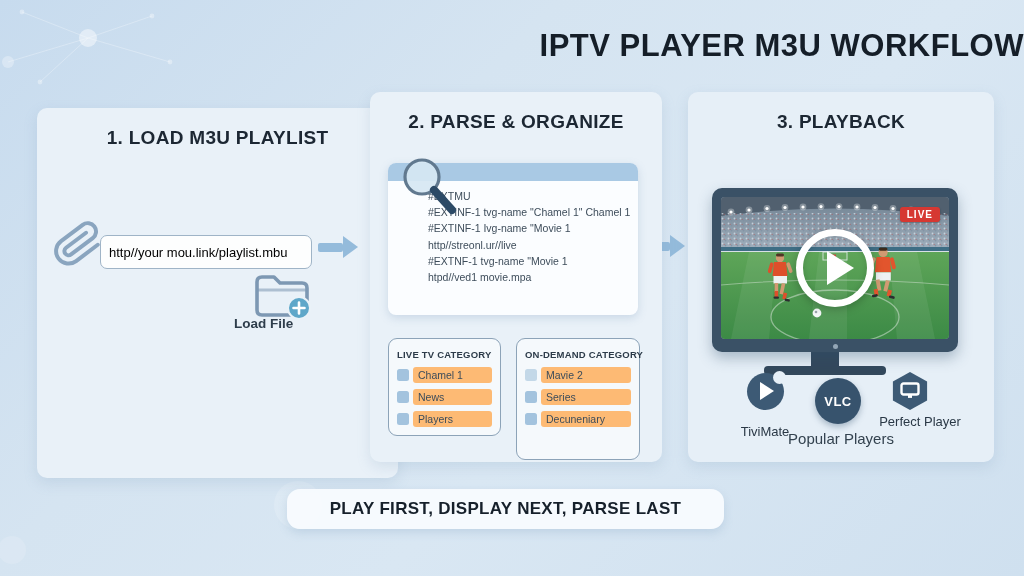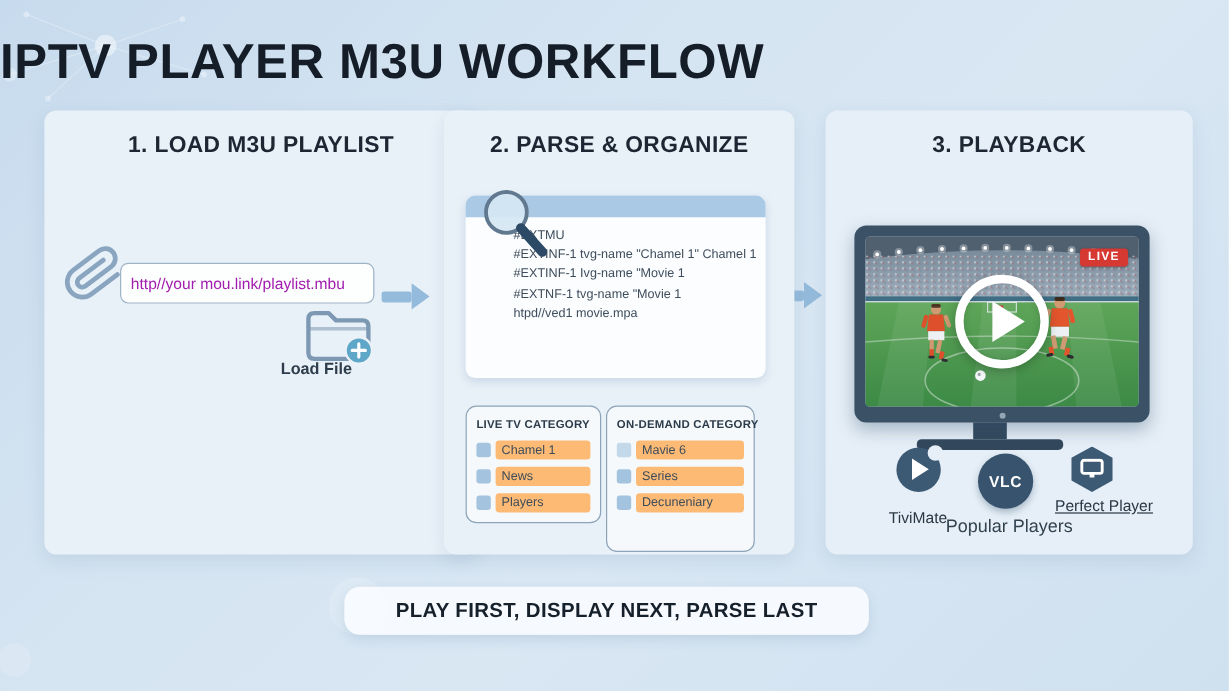--- a/index.html
+++ b/index.html
@@ -4,39 +4,39 @@
 <style>
   * { margin:0; padding:0; box-sizing:border-box; }
   html,body { width:1024px; height:576px; }
   body {
     font-family:"Liberation Sans", sans-serif;
     background:linear-gradient(135deg,#c7dbee 0%,#d5e4f1 35%,#d9e7f3 60%,#cfe0ef 100%);
     position:relative; overflow:hidden; color:#1b2530;
   }
   .deco { position:absolute; pointer-events:none; }
   .page-title {
-    position:absolute; top:28px; left:0; width:1024px; text-align:left;
-    font-size:41px; font-weight:bold; letter-spacing:.5px; color:#151e28;
+    position:absolute; top:28px; left:0; width:1024px; text-align:right;
+    font-size:31px; font-weight:bold; letter-spacing:.5px; color:#151e28;
   }
   .panel {
     position:absolute; top:92px; height:370px; background:#e9f1f8;
     border-radius:10px; box-shadow:0 5px 14px rgba(110,145,180,.18);
   }
-  #panel-load { left:37px; width:361px; }
+  #panel-load { left:37px; width:361px;margin-top:16px; }
   #panel-parse { left:370px; width:292px; }
   #panel-playback { left:688px; width:306px; background:#e6eff7; }
   .panel-heading {
     position:absolute; top:19px; left:0; width:100%; text-align:center;
     font-size:19px; font-weight:bold; color:#1c2733; letter-spacing:.3px;
   }
   
   .url-input {
     position:absolute; left:63px; top:127px; width:212px; height:30px;
     border:1.6px solid #9fb4c7; border-radius:7px; background:#fdfefe;
-    font-family:"Liberation Sans", sans-serif; font-size:13px; color:#a21caf;
+    font-family:"Liberation Sans", sans-serif; font-size:13px; color:#000000;
     padding:16px 8px; outline:none;
   }
   .paperclip { position:absolute; left:16px; top:108px; width:50px; height:56px; }
   .folder-wrap { position:absolute; left:214px; top:160px; width:66px; height:55px; cursor:pointer; }
   .load-file-label { position:absolute; left:197px; top:208px; width:100px; 
     font-size:13.5px; font-weight:bold; color:#2e3d4b; }
   
   .arrow { position:absolute; display:flex; align-items:center; }
   .arrow .shaft { width:25px; height:9px; background:#94bbdb; border-radius:2px; }
   .arrow .head { width:0; height:0; border-top:11px solid transparent;
@@ -50,21 +50,21 @@
   }
   .code-card .titlebar { height:18px; background:#a9c9e4; border-radius:8px 8px 0 0; }
   .code-lines { padding:7px 10px 8px 40px; }
   .code-lines div { font-size:10.5px; line-height:16.2px; color:#3e4d5b; white-space:nowrap; }
   .magnifier { position:absolute; left:22px; top:60px; width:70px; height:70px; }
   .category-card {
     position:absolute; background:#f5f9fc; border:1.6px solid #8ca3b8;
     border-radius:9px; padding:10px 8px 8px 8px;
   }
   #live-card { left:18px; top:246px; width:113px; height:98px; }
-  #ondemand-card { left:135px; top:246px; width:124px; height:122px; }
+  #ondemand-card { left:146px; top:246px; width:124px; height:122px; }
   .category-title { text-align:left; font-size:9.5px; font-weight:bold; color:#2c3b49;
     letter-spacing:.2px; margin-bottom:7px; white-space:nowrap; }
   .cat-item { display:flex; align-items:center; margin-bottom:6px; cursor:pointer; }
   .cat-item .sq { width:12px; height:12px; border-radius:2.5px; background:#a3c3de; margin-right:4px; flex:none; }
   .cat-item .pill { flex:1; background:#fdba74; border-radius:3px; font-size:10.5px;
     color:#3c4c5a; padding:2px 5px; }
   
   .tv { position:absolute; left:24px; top:96px; width:226px; }
   .tv-frame { width:246px; height:164px; background:#3a5166; border-radius:10px;
     padding:9px 9px 13px 9px; box-shadow:0 6px 14px rgba(50,80,110,.35); position:relative; }
@@ -91,21 +91,21 @@
   #vlc-icon { left:127px; top:286px; width:46px; height:46px; background:#37536d;
     display:flex; align-items:center; justify-content:center;
     color:#fff; font-weight:bold; font-size:13px; letter-spacing:.5px;
     box-shadow:0 3px 6px rgba(50,80,110,.35); }
   #perfect-icon { left:203px; top:280px; width:38px; height:38px; border-radius:0;
     background:#3d5a75;
     clip-path:polygon(50% 0%,95% 25%,95% 75%,50% 100%,5% 75%,5% 25%); 
     display:flex; align-items:center; justify-content:center; }
   .app-label { position:absolute; text-align:center; font-size:13px; color:#2a3846; }
   #tivimate-label { left:32px; top:321px; width:90px;margin-top:11px; }
-  #perfect-label { left:177px; top:322px; width:110px;text-decoration:underline; }
+  #perfect-label { left:177px; top:322px; width:110px; }
   .players-caption { position:absolute; left:0; top:338px; width:100%; text-align:center;
     font-size:15px; color:#33424f; }
   
   .banner {
     position:absolute; left:287px; top:489px; width:437px; height:40px;
     background:rgba(248,251,254,.95); border-radius:13px;
     display:flex; align-items:center; justify-content:center;
     box-shadow:0 4px 10px rgba(110,145,180,.22);
     font-size:17px; font-weight:bold; color:#16202b; letter-spacing:.3px;
   }
@@ -167,20 +167,21 @@
 
 <div class="panel" id="panel-parse">
   <div class="panel-heading">2. PARSE &amp; ORGANIZE</div>
 
   <div class="code-card">
     <div class="titlebar"></div>
     <div class="code-lines">
       <div>#EXTMU</div>
       <div>#EXTINF-1 tvg-name "Chamel 1" Chamel 1</div>
       <div>#EXTINF-1 Ivg-name "Movie 1</div>
+      <div>http//streonl.ur//live</div>
       <div>#EXTNF-1 tvg-name "Movie 1</div>
       <div>htpd//ved1 movie.mpa</div>
     </div>
   </div>
   <svg class="magnifier" viewBox="0 0 70 70">
     <circle cx="30" cy="25" r="17" fill="#d6e7f3" fill-opacity="0.92" stroke="#61798f" stroke-width="3.2"></circle>
     <line x1="42" y1="38" x2="60" y2="58" stroke="#2c4a66" stroke-width="8" stroke-linecap="round"></line>
   </svg>
 
   <div class="category-card" id="live-card">
@@ -196,21 +197,21 @@
     <div class="cat-item">
       <div class="sq"></div>
       <div class="pill">Players</div>
     </div>
   </div>
 
   <div class="category-card" id="ondemand-card">
     <div class="category-title">ON-DEMAND CATEGORY</div>
     <div class="cat-item">
       <div class="sq" style="background:#c3d8e8"></div>
-      <div class="pill">Mavie 6</div>
+      <div class="pill">Mavie 2</div>
     </div>
     <div class="cat-item">
       <div class="sq"></div>
       <div class="pill">Series</div>
     </div>
     <div class="cat-item">
       <div class="sq"></div>
       <div class="pill">Decuneniary</div>
     </div>
   </div>

